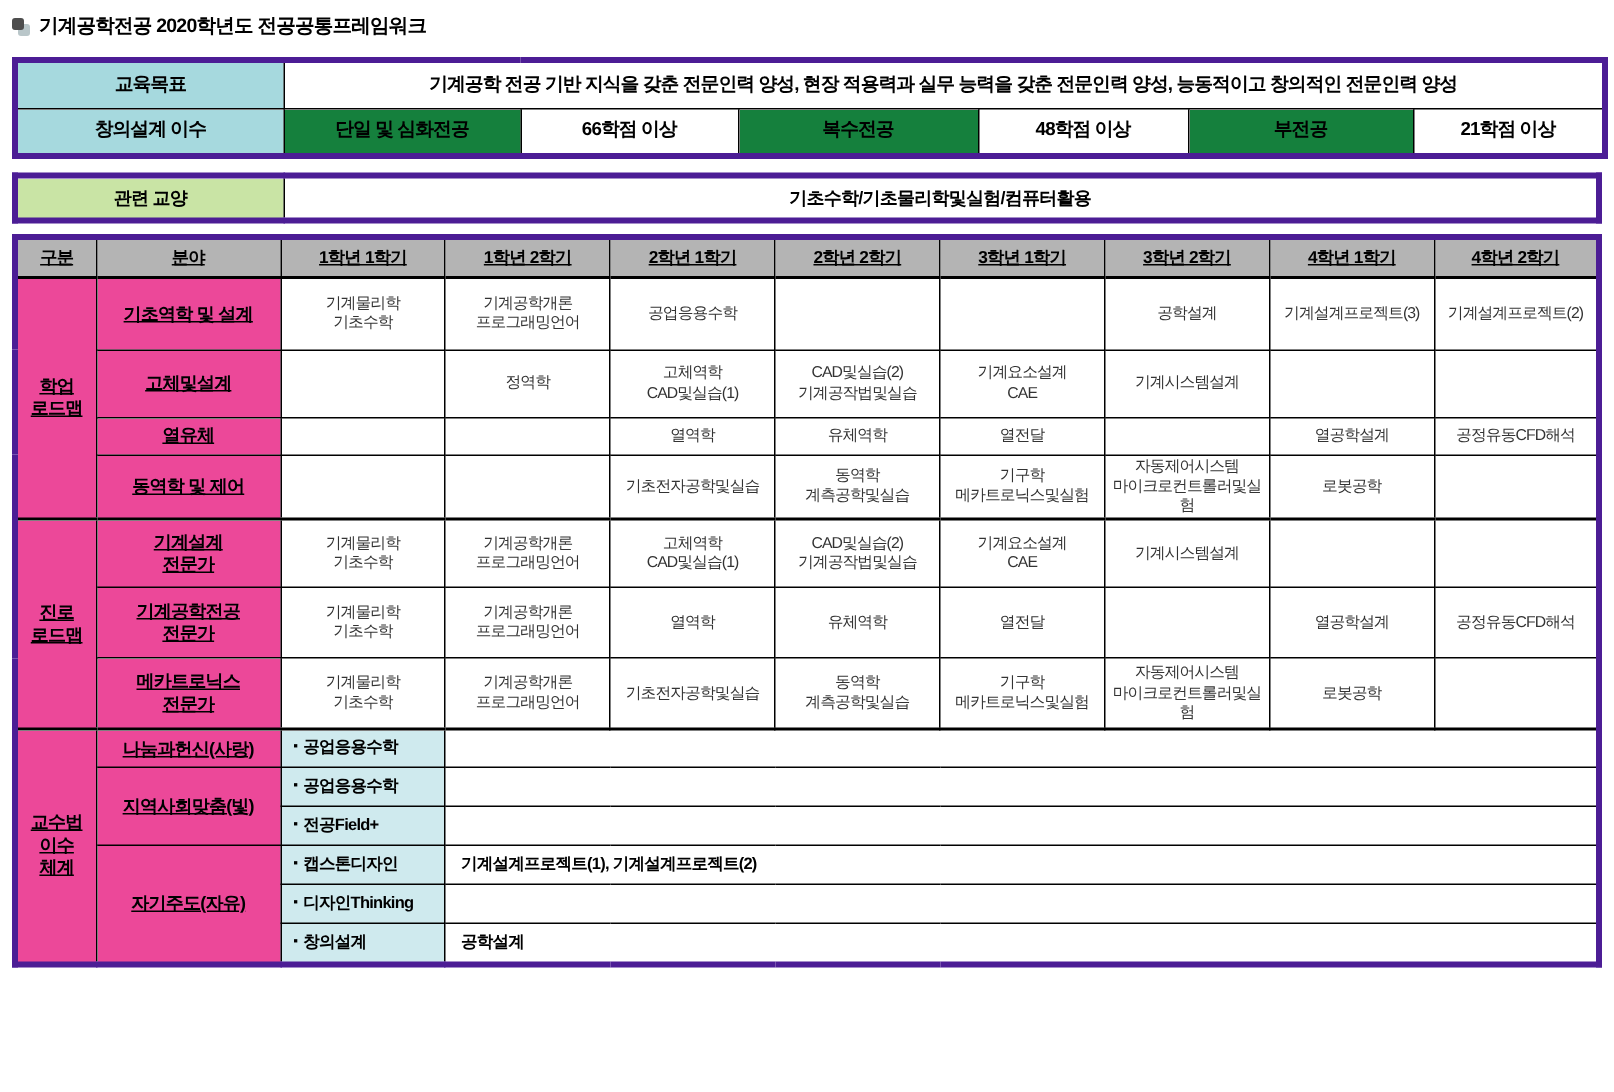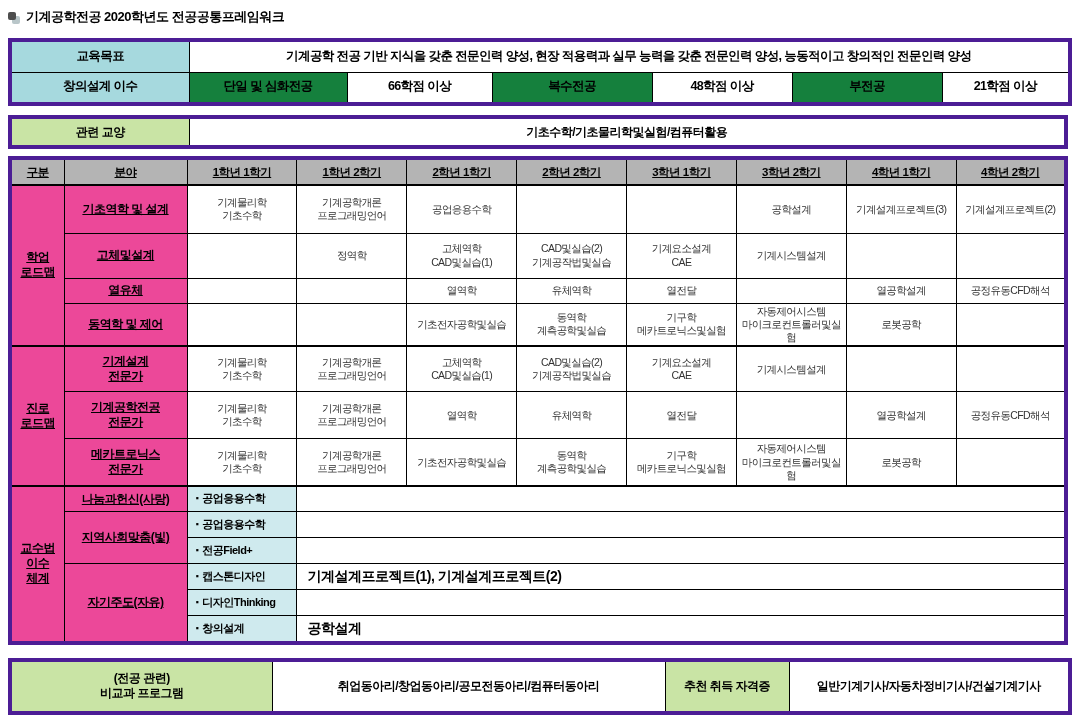--- a/index.html
+++ b/index.html
@@ -31,21 +31,21 @@
   .lab{font-weight:bold;font-size:12px;letter-spacing:-0.5px;}
   .big{font-weight:bold;font-size:12.5px;letter-spacing:-0.6px;}
   .course{font-size:10.5px;font-weight:500;color:#333;letter-spacing:-0.6px;}
   .head{font-weight:bold;font-size:11.5px;letter-spacing:-0.5px;}
 
   .bt2{border-top:2px solid #000;}
   .bb2{border-bottom:2px solid #000;text-decoration:underline;}
 
   .bullet-cell{text-align:left;padding-left:8px;font-weight:bold;font-size:11px;letter-spacing:-0.5px;}
   .bullet-cell .bsq{font-size:9px;margin-right:4px;position:relative;top:-1px;}
-  .content-cell{text-align:left;padding-left:10px;font-weight:bold;font-size:14px;letter-spacing:-0.5px;}
+  .content-cell{text-align:left;padding-left:10px;font-weight:bold;font-size:11px;letter-spacing:-0.5px;}
 
   .gap18{height:13px;}
 </style>
 </head>
 <body>
 
 <div class="page">
   <div class="inner">
 
     <div class="title-row">
@@ -257,32 +257,15 @@
       </tr>
       <tr style="height:27px">
         <td class="cyan2 bullet-cell"><span class="bsq">▪</span><span>창의설계</span></td>
         <td class="content-cell" colspan="7">공학설계</td>
       </tr>
     </tbody>
       </table>
 
     <div class="gap18"></div>
 
-    <table class="tbl">
-      <colgroup>
-        <col style="width:262px">
-          <col style="width:393px">
-          <col style="width:124px">
-          <col style="width:281px">
-      </colgroup>
-      <tbody>
-          <tr style="height:53px">
-        <td class="green lab">(전공 관련)
-비교과 프로그램</td>
-        <td class="lab">취업동아리/창업동아리/공모전동아리/컴퓨터동아리</td>
-        <td class="green lab">추천 취득 자격증</td>
-        <td class="lab">일반기계기사/자동차정비기사/건설기계기사</td>
-      </tr>
-    </tbody>
-      </table>
 
   </div>
 </div>
 
 </body></html>

